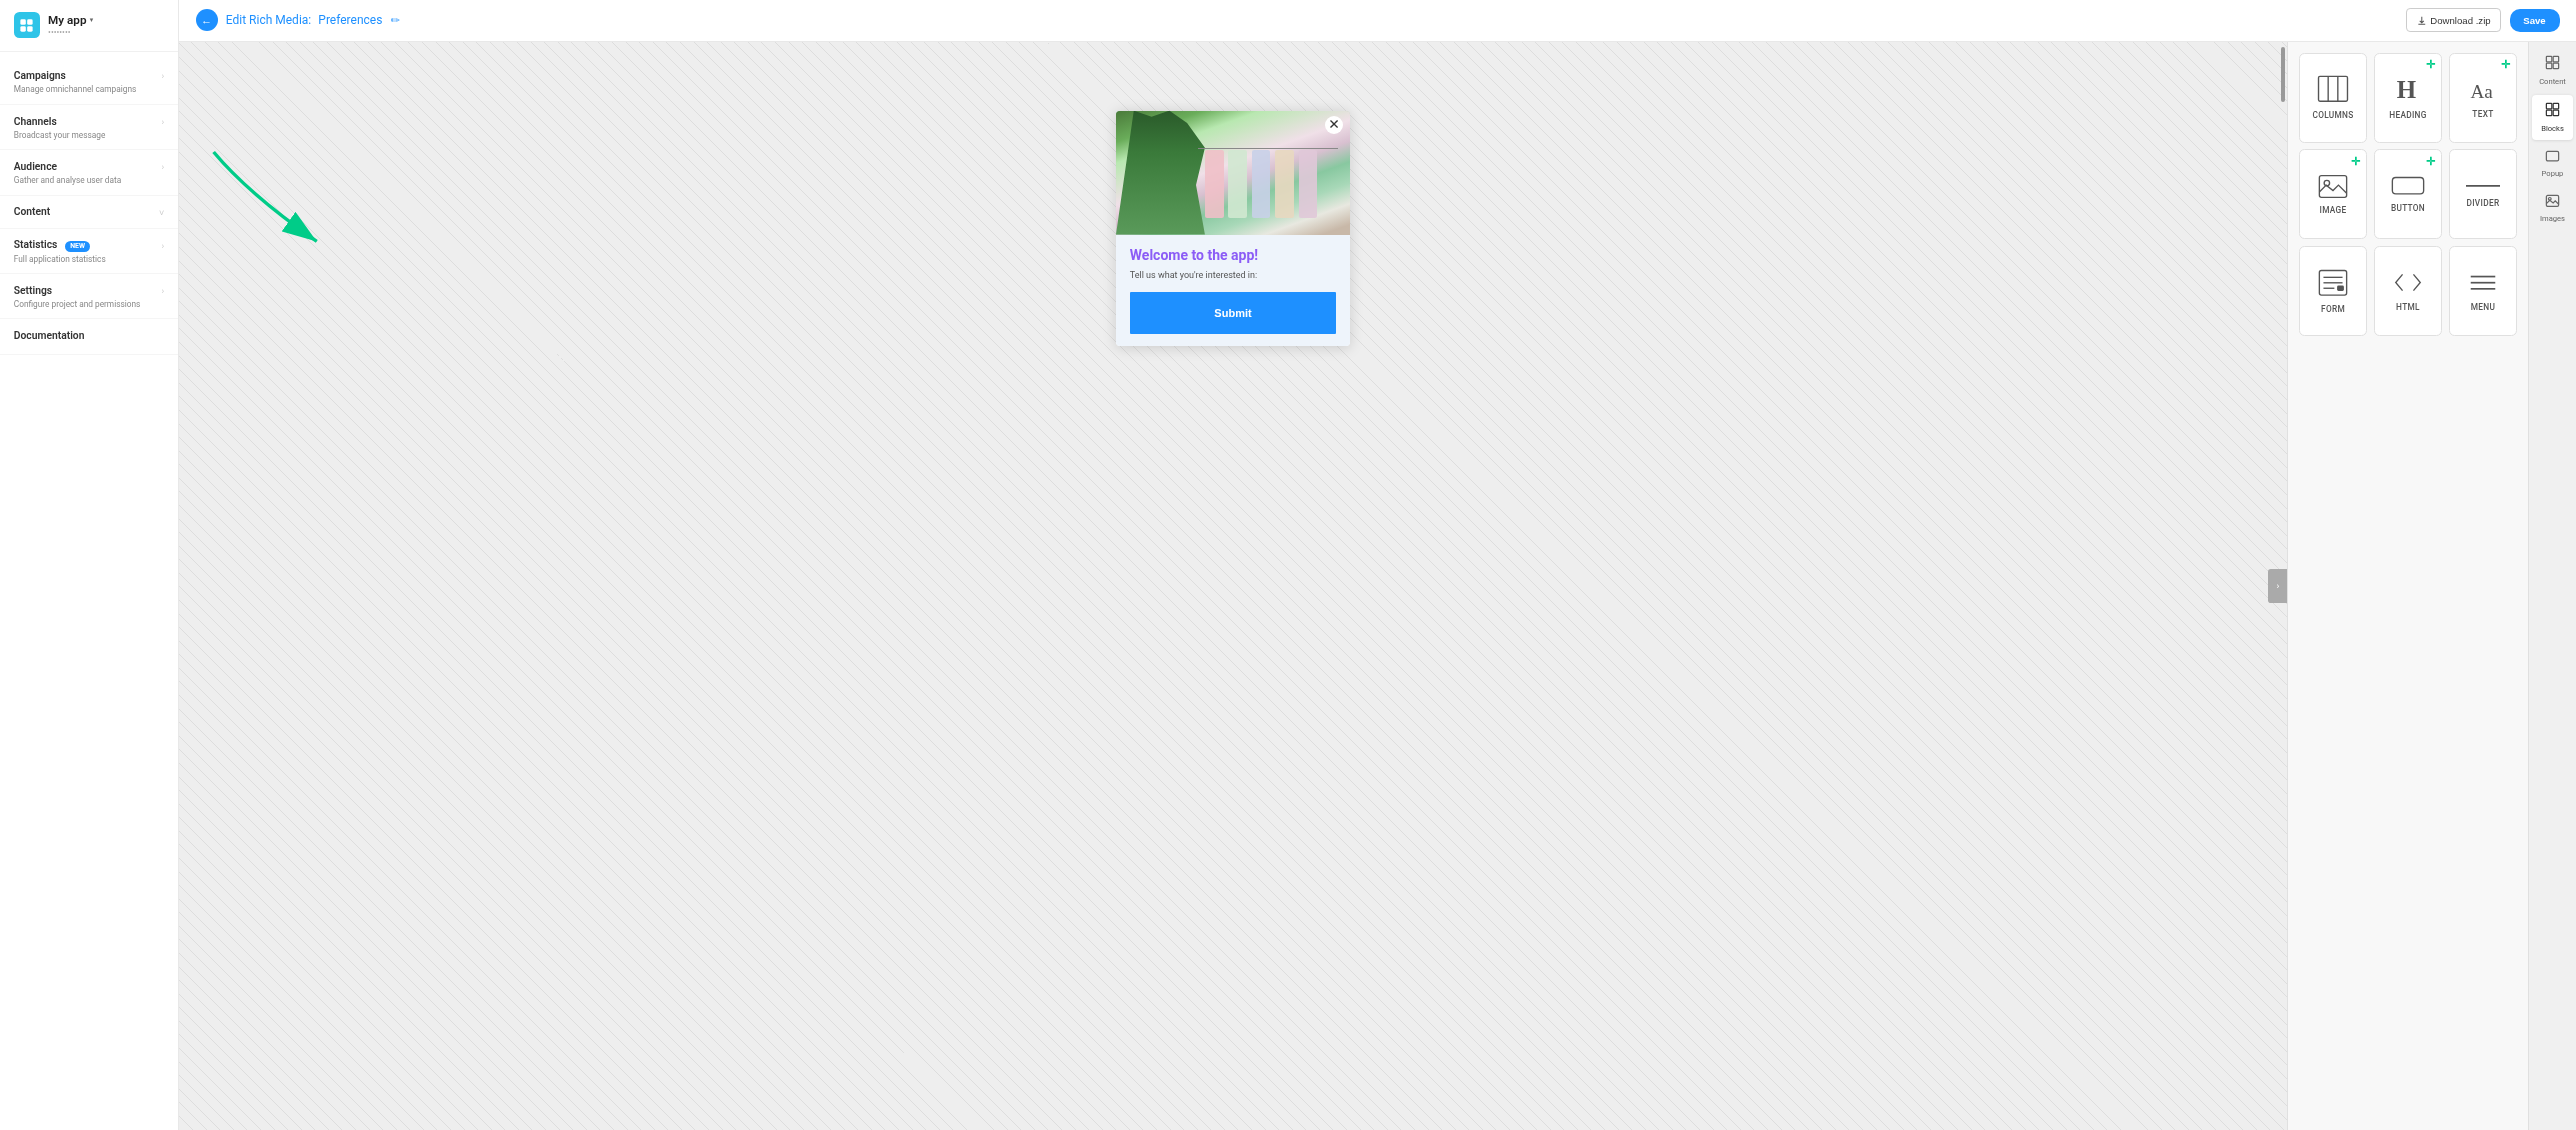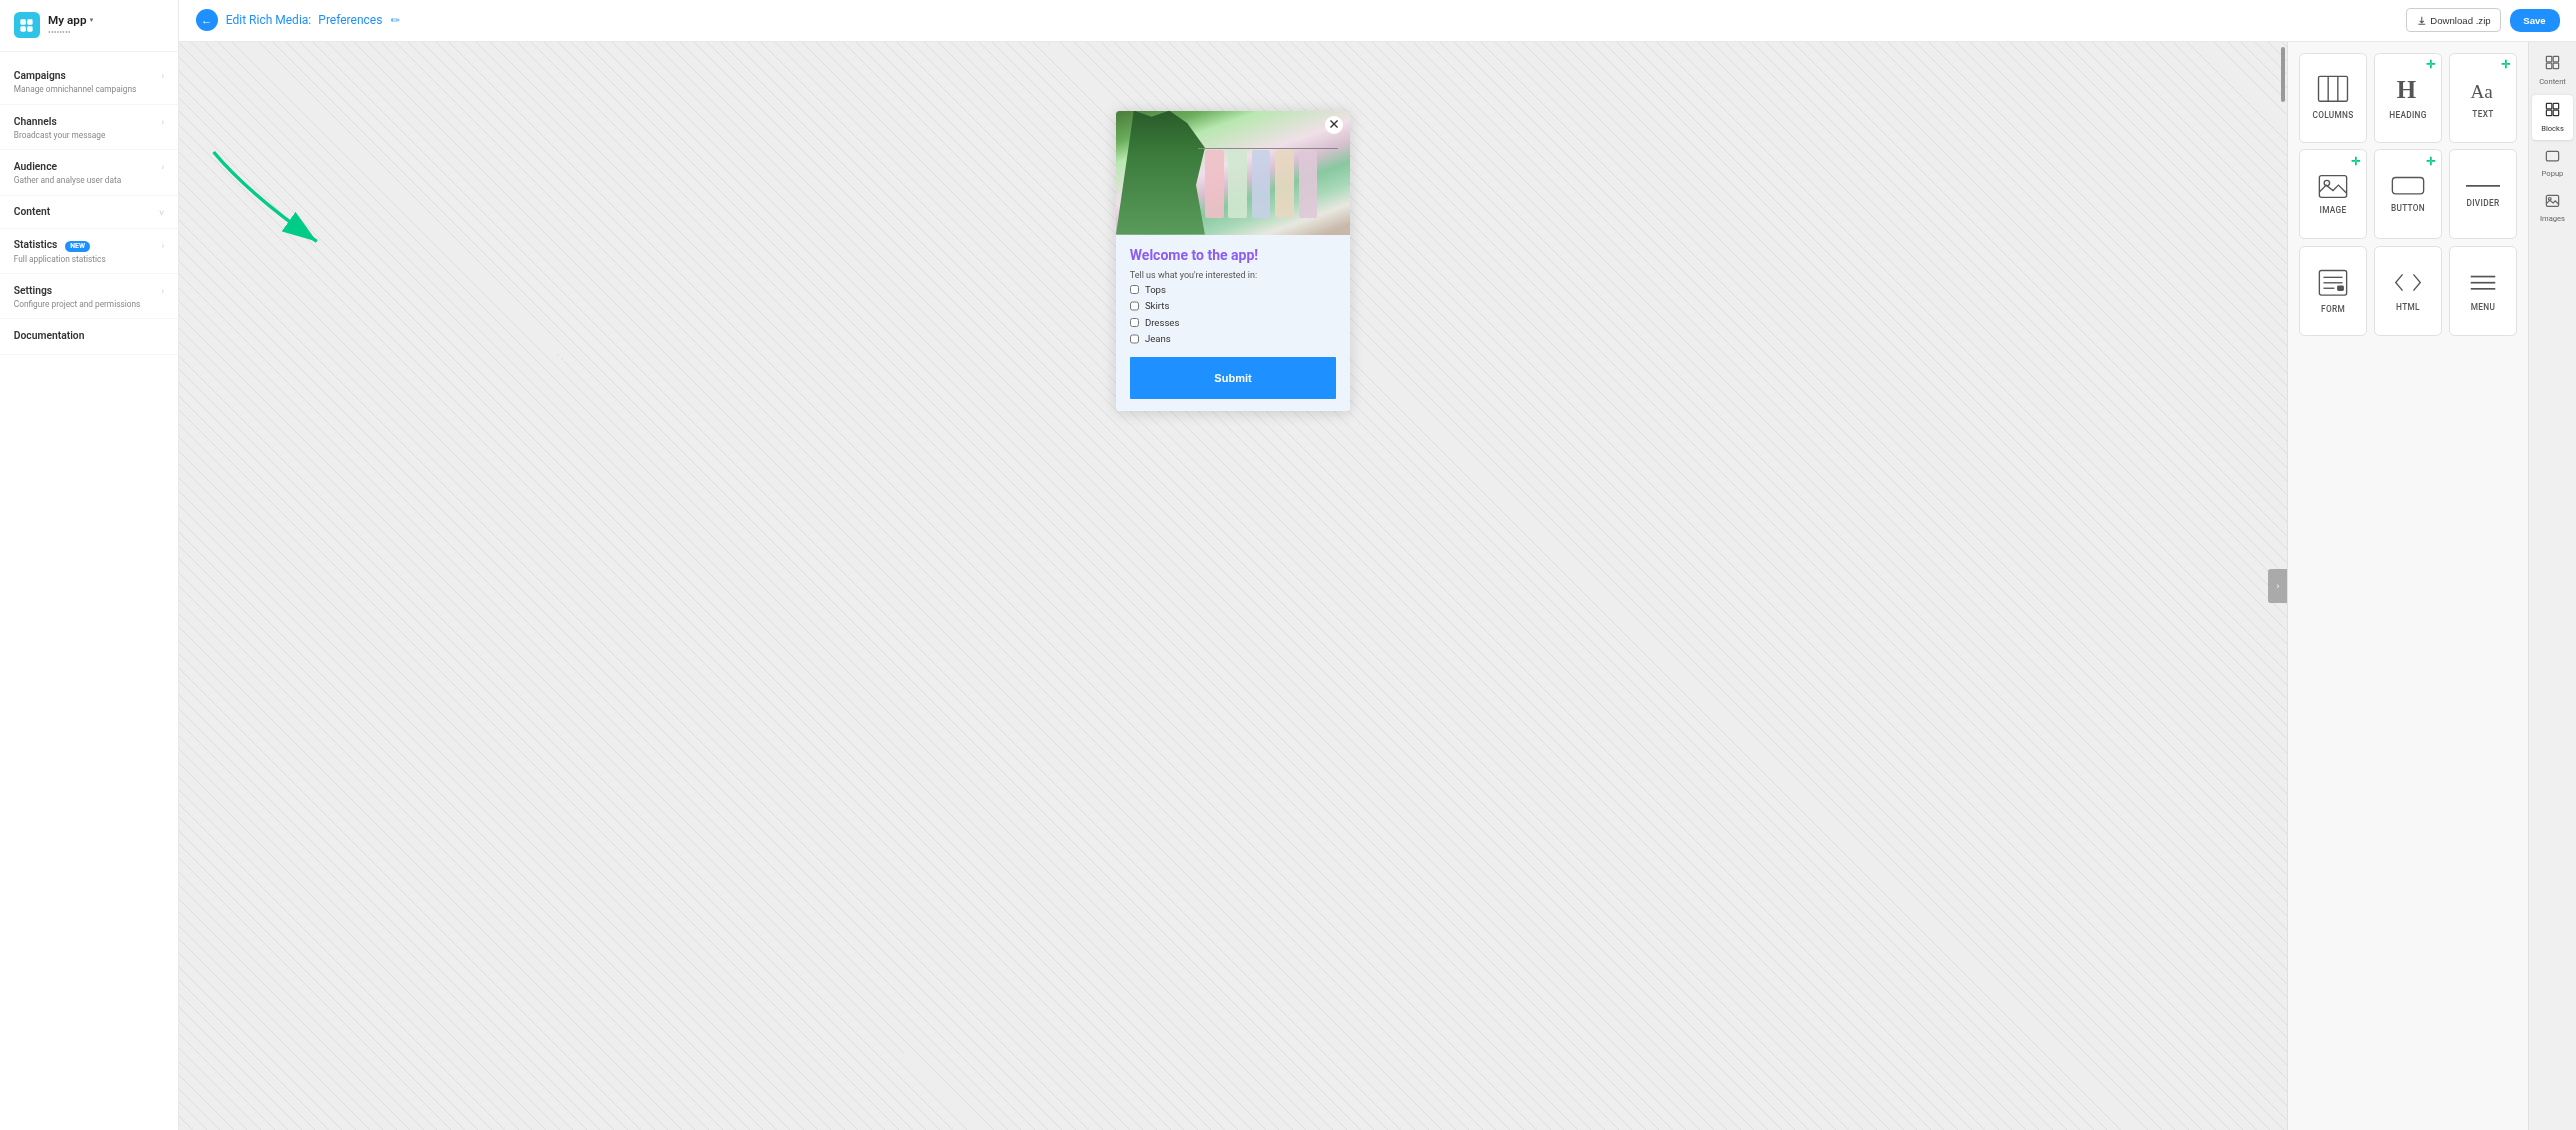--- a/index.html
+++ b/index.html
@@ -184,21 +184,21 @@
       top: 5.5px; right: 6.9px;
       font-size: 13.8px; cursor: pointer;
       color: #333; background: white;
       width: 18px; height: 18px;
       border-radius: 50%;
       display: flex; align-items: center; justify-content: center;
       line-height: 1;
     }
     .modal-body { padding: 12.4px 13.8px; background: #eef4fb; }
     .modal-title { font-size: 14px; font-weight: 700; color: #8b5cf6; margin-bottom: 6.9px; }
-    .modal-subtitle { font-size: 9px; color: #555; margin-bottom: 4px; }
+    .modal-subtitle { font-size: 9px; color: #555; margin-bottom: 12px; }
     .checkbox-group { display: flex; flex-direction: column; gap: 5.5px; margin-bottom: 12.4px; }
     .checkbox-item { display: flex; align-items: center; gap: 5.5px; font-size: 9.6px; color: #333; }
     .checkbox-item input[type=checkbox] { width: 9.6px; height: 9.6px; }
     .submit-btn {
       width: 100%;
       background: #1e90ff;
       color: white;
       border: none;
       border-radius: 1px;
       padding: 15px;
@@ -418,38 +418,20 @@
             <div style="position:absolute;top:32%;left:48%;width:8%;height:55%;background:#d0e8d0;border-radius:2.1px;opacity:0.9;"></div>
             <div style="position:absolute;top:32%;left:58%;width:8%;height:55%;background:#c8d0e8;border-radius:2.1px;opacity:0.9;"></div>
             <div style="position:absolute;top:32%;left:68%;width:8%;height:55%;background:#e8d8c0;border-radius:2.1px;opacity:0.9;"></div>
             <div style="position:absolute;top:32%;left:78%;width:8%;height:55%;background:#e0c8d8;border-radius:2.1px;opacity:0.9;"></div>
           </div>
           <div class="modal-close">✕</div>
         </div>
         <div class="modal-body">
           <div class="modal-title">Welcome to the app!</div>
           <div class="modal-subtitle">Tell us what you're interested in:</div>
-          <div class="checkbox-group">
-            <label class="checkbox-item">
-              <input type="checkbox" style=""> 
-                <span>Tops</span>
-            </label>
-            <label class="checkbox-item">
-              <input type="checkbox" style=""> 
-                <span>Skirts</span>
-            </label>
-            <label class="checkbox-item">
-              <input type="checkbox" style=""> 
-                <span>Dresses</span>
-            </label>
-            <label class="checkbox-item">
-              <input type="checkbox" style=""> 
-                <span>Jeans</span>
-            </label>
-          </div>
           <button class="submit-btn">Submit</button>
         </div>
       </div>
 
       <div class="canvas-toggle-btn">›</div>
     </div>
 
     <div class="right-panel">
 
       <div class="blocks-grid">

